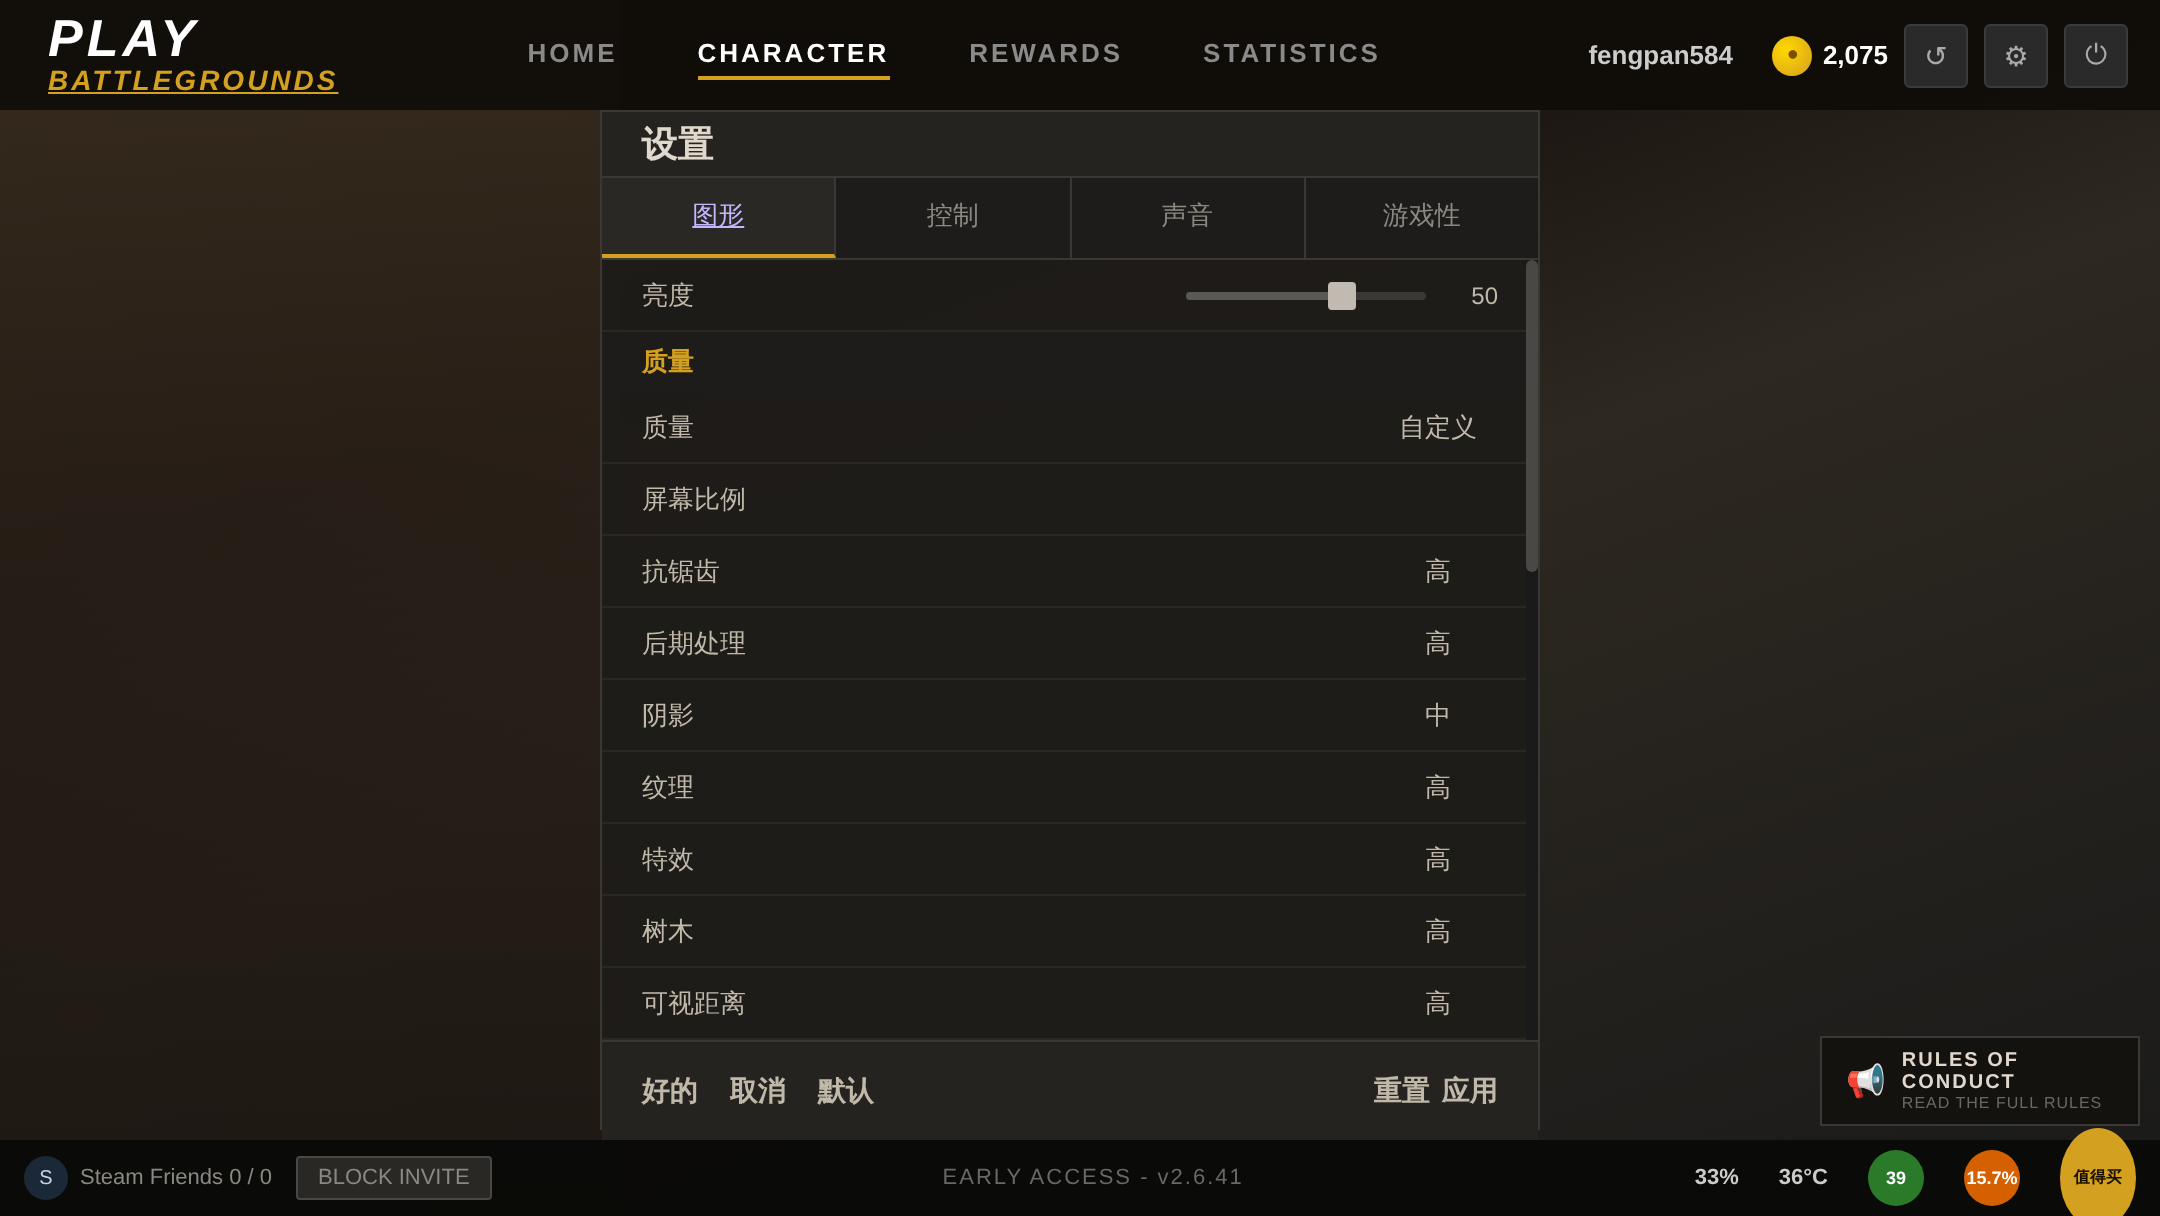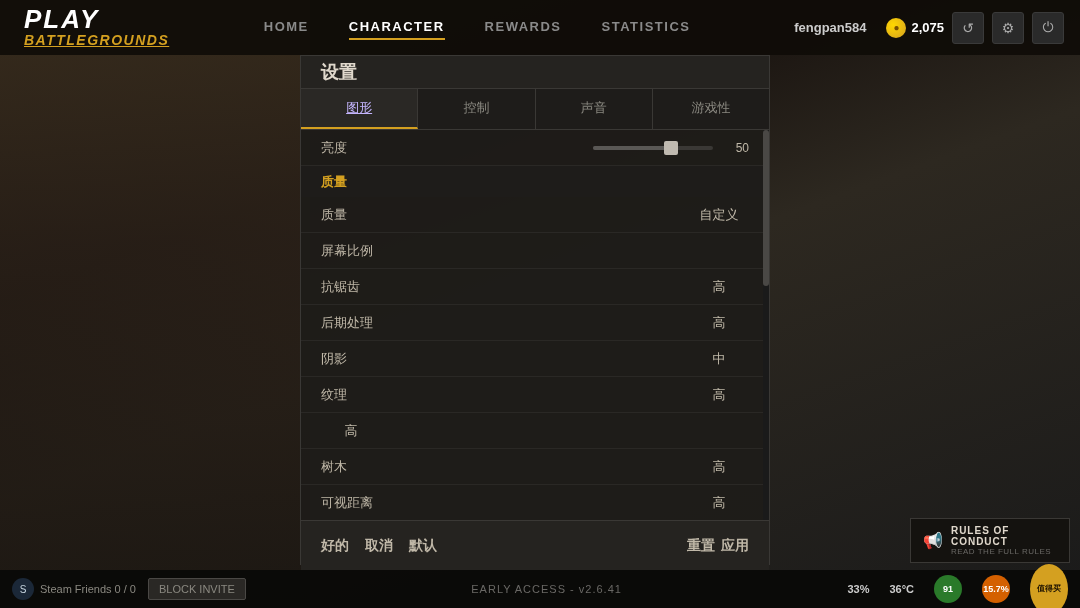--- a/index.html
+++ b/index.html
@@ -557,20 +557,21 @@
       <span class="settings-label">阴影</span>
       <span class="settings-value">中</span>
     </div>
 
     <div class="settings-row">
       <span class="settings-label">纹理</span>
       <span class="settings-value">高</span>
     </div>
 
     <div class="settings-row">
+      <span class="settings-label">特效</span>
       <span class="settings-value">高</span>
     </div>
 
     <div class="settings-row">
       <span class="settings-label">树木</span>
       <span class="settings-value">高</span>
     </div>
 
     <div class="settings-row">
       <span class="settings-label">可视距离</span>
@@ -612,20 +613,20 @@
   <span class="version-text">EARLY ACCESS - v2.6.41</span>
 
   <div class="bottom-right">
     <div class="stat-badge">
       <span class="stat-num">33%</span>
     </div>
     <div class="stat-badge">
       <span class="stat-num">36°C</span>
     </div>
     <div class="ping-circle ping-green">
-      <span>91</span>
+      <span>39</span>
     </div>
     <div class="ping-circle ping-orange">
       <span>15.7%</span>
     </div>
     <div class="wm-circle">值得买</div>
   </div>
 </div>
 
 </body></html>

